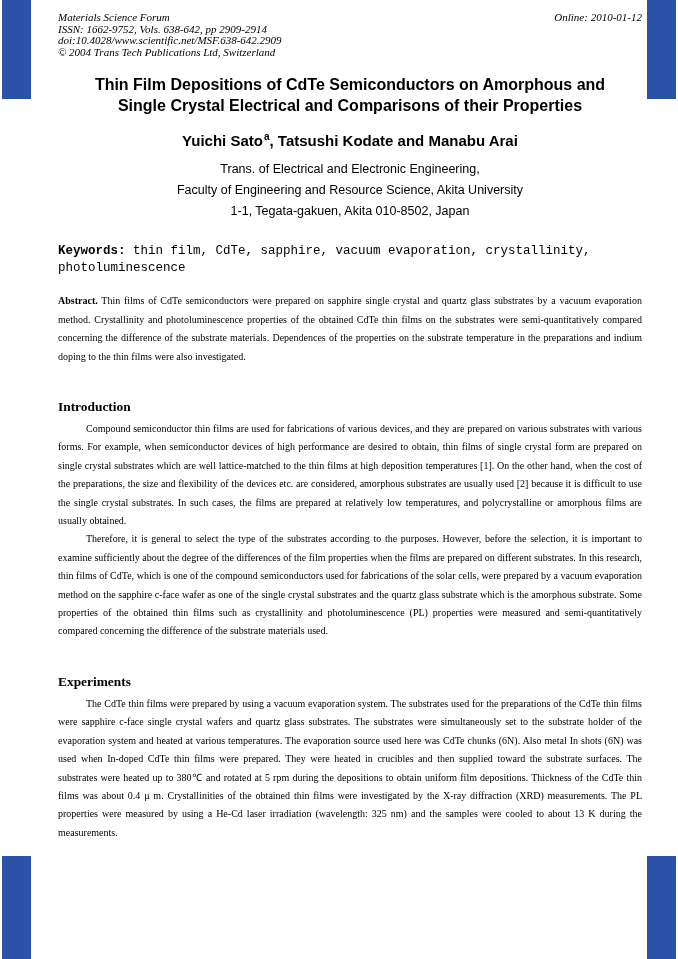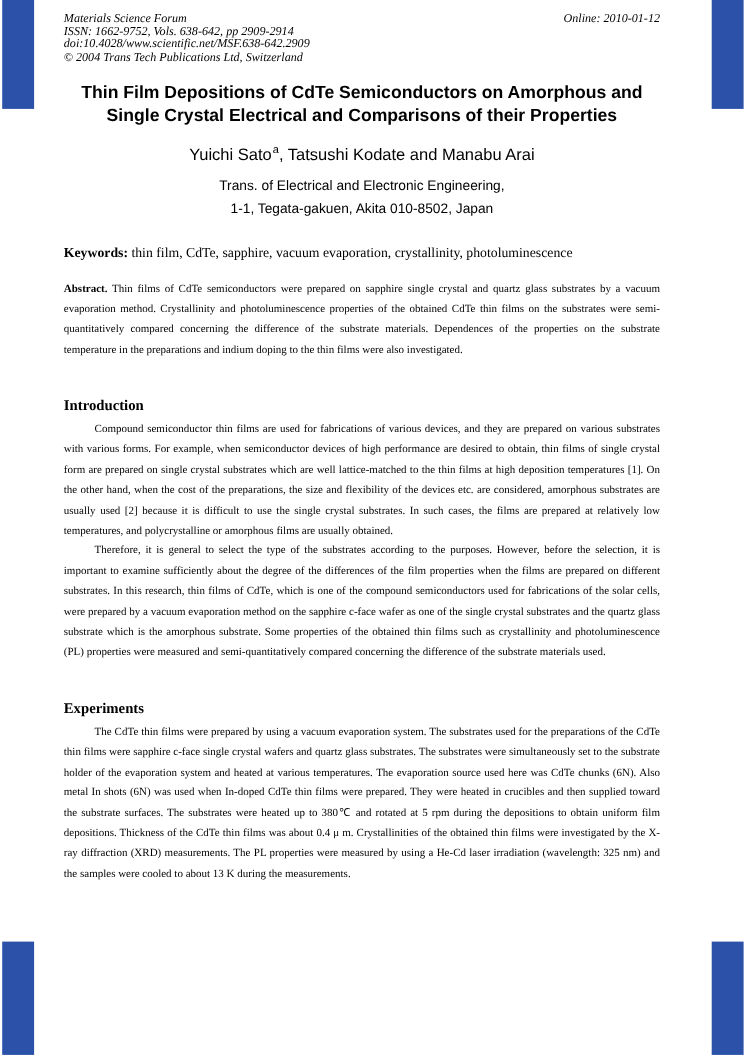--- a/index.html
+++ b/index.html
@@ -9,51 +9,51 @@
     position: relative; overflow: hidden;
     font-family: "Liberation Serif", serif;
     color: #000;
   }
   .edge-bar { position: absolute; width: 29px; background: var(--accent-blue, #2b51a8); }
   .edge-top { top: 0; height: 99px; }
   .edge-bottom { bottom: 0; height: 103px; }
   .edge-left { left: 2px; }
   .edge-right { right: 2px; }
 
-  .content { position: relative; padding: 12px 78px 0 58px; }
+  .content { position: relative; padding: 12px 36px 0 58px; }
 
   .header {
     display: flex; justify-content: space-between; align-items: flex-start;
     font-style: italic; font-size: 11px; line-height: 11.6px;
   }
   .header-right { white-space: nowrap; }
 
   .title {
     font-family: "Liberation Sans", sans-serif;
     font-weight: bold; font-size: 16px; line-height: 21px;
     text-align: center; white-space: pre-line;
     margin-top: 16px;
   }
   .authors {
     font-family: "Liberation Sans", sans-serif;
-    font-size: 15px; line-height: 19px; text-align: center; margin-top: 15px;
+    font-size: 15px; line-height: 19px; text-align: center; margin-top: 15px; font-weight: bold;
   }
   sup.sup { font-size: 10px; vertical-align: super; line-height: 0; margin-left: 1px; }
   .affiliations { margin-top: 9px; }
   .affil {
     font-family: "Liberation Sans", sans-serif;
     font-size: 12.5px; line-height: 21px; text-align: center;
   }
   .email {
     font-family: "Liberation Sans", sans-serif;
     font-size: 12.5px; line-height: 16px; text-align: center; margin-top: 3px;
   }
   .email sup.sup { margin-left: 0; margin-right: 1px; }
   .keywords {
-    font-family: Liberation Serif, serif;
+    font-family: Liberation Mono, monospace;
     font-size: 12.5px; line-height: 17px; margin-top: 21px;
   }
   .body-text { font-size: 10px; line-height: 18.4px; text-align: justify; }
   .abstract { margin-top: 15px; }
   .section-heading {
     font-family: "Liberation Serif", serif;
     font-size: 13.4px; line-height: 18px; font-weight: bold;
     margin-top: 32px; margin-bottom: 4px;
   }
   .indent { text-indent: 28px; }
@@ -80,20 +80,21 @@
       <div class="header-right">Online: 2010-01-12</div>
     </div>
 
     <h1 class="title">Thin Film Depositions of CdTe Semiconductors on Amorphous and
 Single Crystal Electrical and Comparisons of their Properties</h1>
 
     <div class="authors"><span>Yuichi Sato</span><sup class="sup">a</sup><span>, Tatsushi Kodate and Manabu Arai</span></div>
 
     <div class="affiliations">
       <div class="affil">Trans. of Electrical and Electronic Engineering,</div>
+      <div class="affil">Faculty of Engineering and Resource Science, Akita University</div>
       <div class="affil">1-1, Tegata-gakuen, Akita 010-8502, Japan</div>
     </div>
 
 
     <p class="keywords"><b>Keywords:</b><span> thin film, CdTe, sapphire, vacuum evaporation, crystallinity, photoluminescence</span></p>
 
     <p class="body-text abstract"><b>Abstract.</b><span> Thin films of CdTe semiconductors were prepared on sapphire single crystal and quartz glass substrates by a vacuum evaporation method. Crystallinity and photoluminescence properties of the obtained CdTe thin films on the substrates were semi-quantitatively compared concerning the difference of the substrate materials. Dependences of the properties on the substrate temperature in the preparations and indium doping to the thin films were also investigated.</span></p>
 
     <h2 class="section-heading">Introduction</h2>
     <p class="body-text indent">Compound semiconductor thin films are used for fabrications of various devices, and they are prepared on various substrates with various forms. For example, when semiconductor devices of high performance are desired to obtain, thin films of single crystal form are prepared on single crystal substrates which are well lattice-matched to the thin films at high deposition temperatures [1]. On the other hand, when the cost of the preparations, the size and flexibility of the devices etc. are considered, amorphous substrates are usually used [2] because it is difficult to use the single crystal substrates. In such cases, the films are prepared at relatively low temperatures, and polycrystalline or amorphous films are usually obtained.</p>

